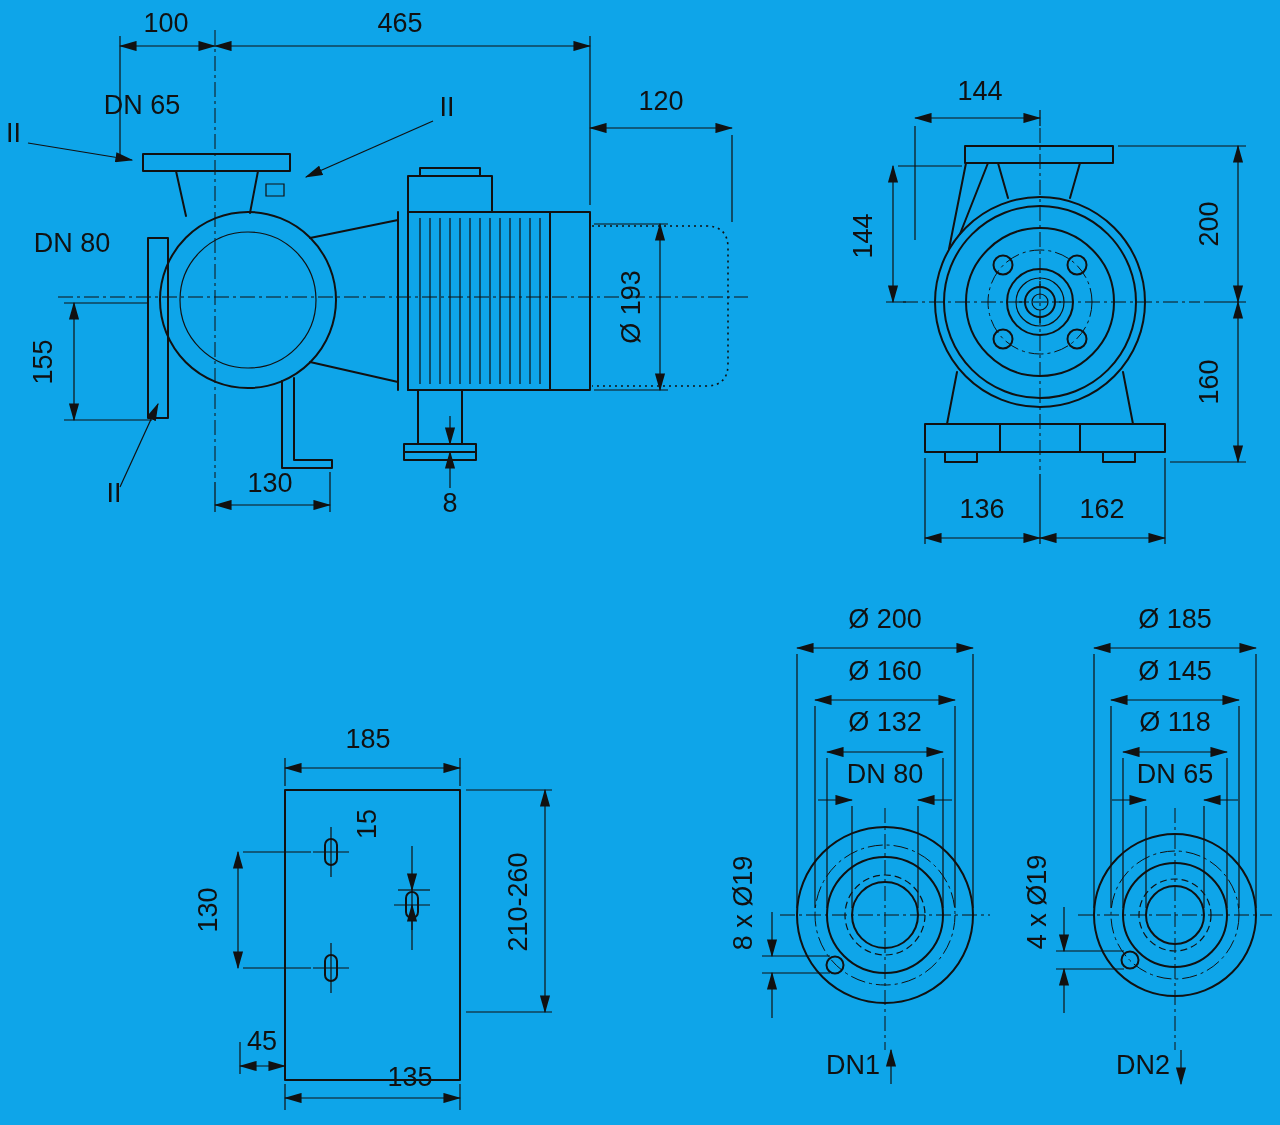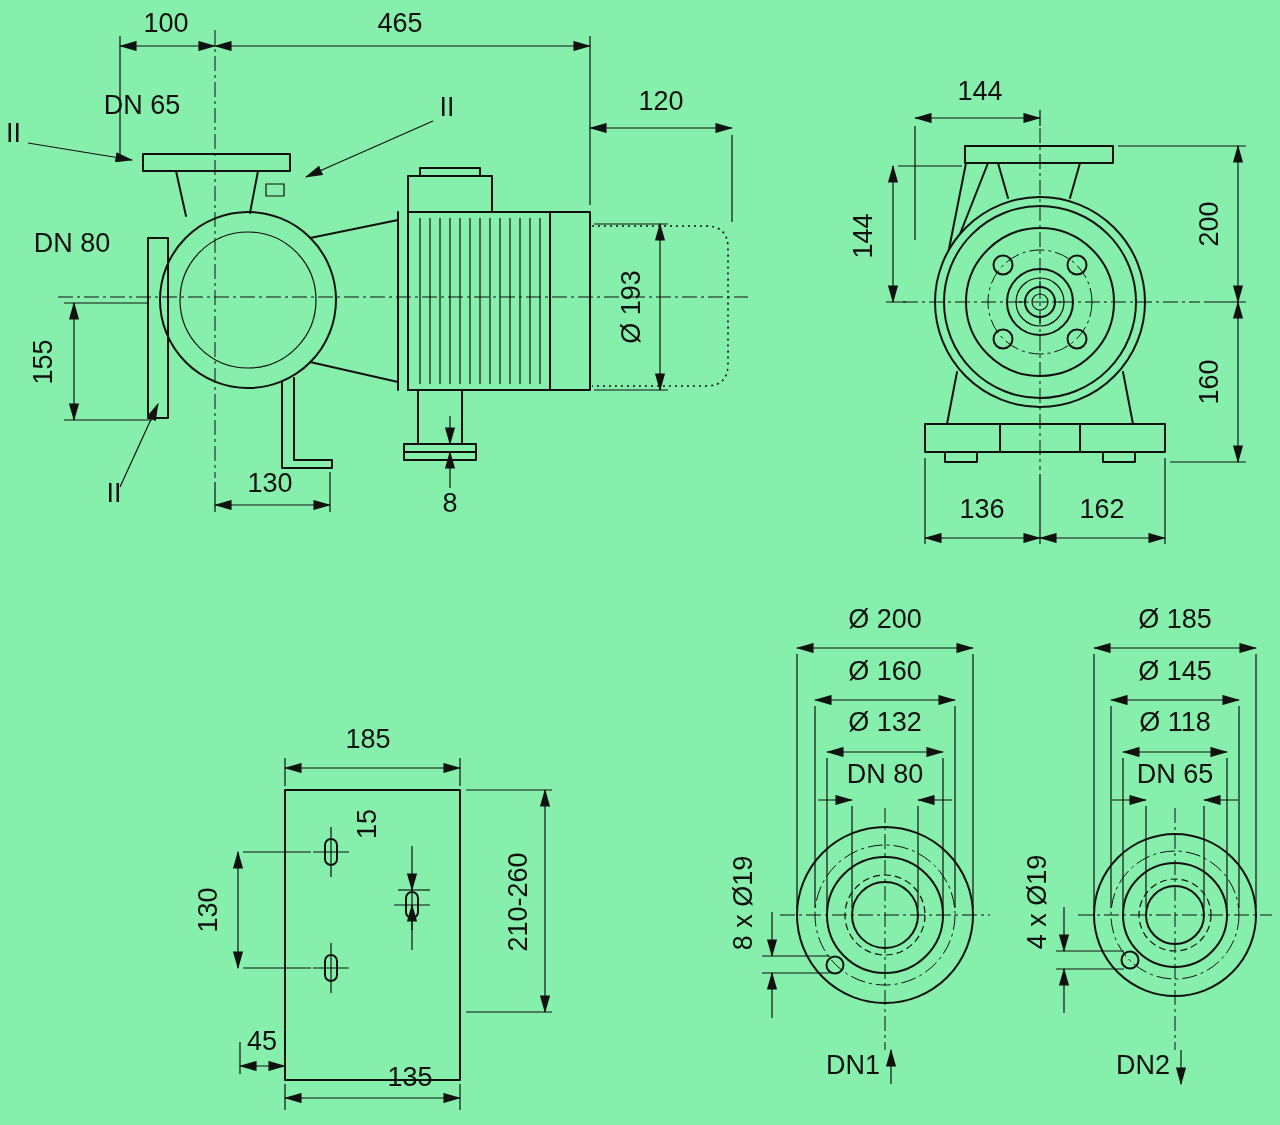--- a/index.html
+++ b/index.html
@@ -1,16 +1,16 @@
 <!DOCTYPE html>
 <html><head>
 <meta charset="utf-8">
 <style>
   html,body{margin:0;padding:0;background:#ffffff;}
-  .canvas{width:1280px;height:1125px;background:#86efac;position:relative;}
+  .canvas{width:1280px;height:1125px;background:#0ea5e9;position:relative;}
   svg{display:block;}
   .ln{fill:none;stroke:#111;stroke-width:2;stroke-linecap:round;stroke-linejoin:round;}
   .tn{fill:none;stroke:#111;stroke-width:1.2;stroke-linecap:butt;}
   .ch{fill:none;stroke:#111;stroke-width:1;stroke-dasharray:15 4 3 4;}
   .dt{fill:none;stroke:#111;stroke-width:1.6;stroke-dasharray:2 4;}
   .dsh{fill:none;stroke:#111;stroke-width:1.2;stroke-dasharray:7 4;}
   text{font-family:"Liberation Sans","DejaVu Sans",sans-serif;font-size:27px;fill:#111;}
   .md{text-anchor:middle;}
 </style>
 </head>

